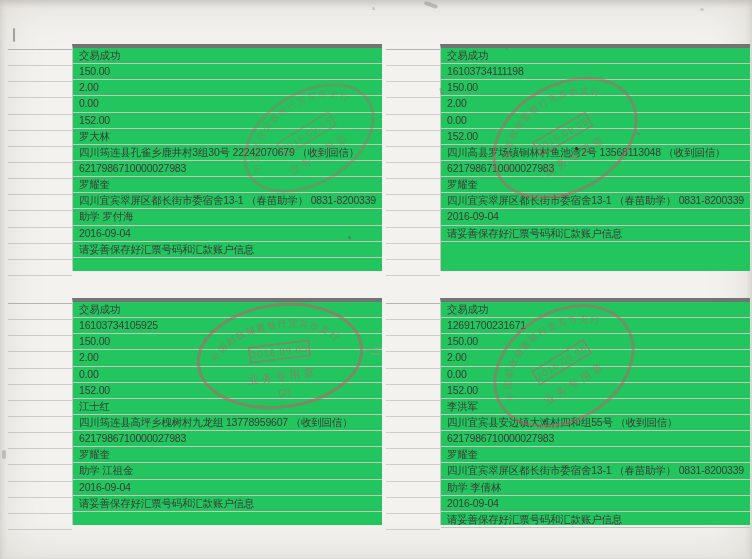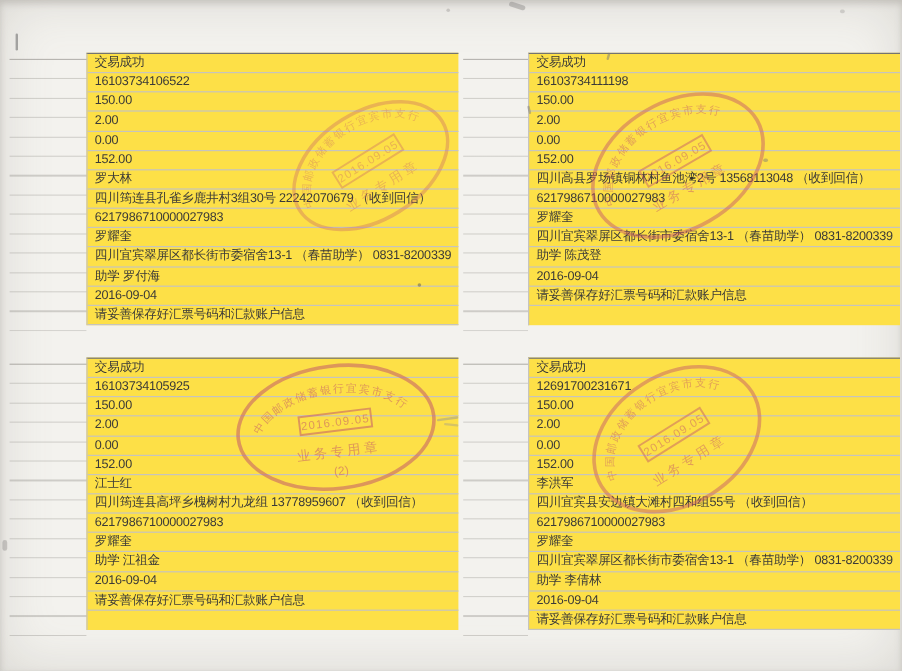--- a/index.html
+++ b/index.html
@@ -24,23 +24,23 @@
     position:relative; top:5px; height:100%;
     border-top:1px solid rgba(150,148,142,.40);
     background:repeating-linear-gradient(180deg,
       rgba(0,0,0,0) 0px, rgba(0,0,0,0) 15.15px,
       rgba(150,148,142,.40) 15.15px, rgba(150,148,142,.40) 16.15px);
   }
   .tl .lcol,.bl .lcol { width:64px; }
   .tr .lcol,.br .lcol { width:54px; }
   .mcol {
     flex:1;
-    border-top:1px solid #737373;
+    border-top:4px solid #737373;
     border-left:1px solid #c6c4be;
-    background:#fde047;
+    background:#22c55e;
   }
   .rrow {
     height:16.15px; line-height:15.5px;
     border-bottom:1px solid #c6c4be;
     padding-left:6px;
     font-size:10.5px; letter-spacing:-0.2px;
     white-space:nowrap; overflow:visible;
     color:#3b3a38;
   }
   
@@ -60,21 +60,20 @@
 </style>
 </head>
 <body>
 
 <div class="paper"></div>
 
 <div class="receipt tl">
   <div class="lcol"></div>
   <div class="mcol">
     <div class="rrow">交易成功</div>
-    <div class="rrow">16103734106522</div>
     <div class="rrow">150.00</div>
     <div class="rrow">2.00</div>
     <div class="rrow">0.00</div>
     <div class="rrow">152.00</div>
     <div class="rrow">罗大林</div>
     <div class="rrow">四川筠连县孔雀乡鹿井村3组30号  22242070679 （收到回信）</div>
     <div class="rrow">6217986710000027983</div>
     <div class="rrow">罗耀奎</div>
     <div class="rrow">四川宜宾翠屏区都长街市委宿舍13-1 （春苗助学） 0831-8200339</div>
     <div class="rrow">助学 罗付海</div>
@@ -89,21 +88,20 @@
     <div class="rrow">交易成功</div>
     <div class="rrow">16103734111198</div>
     <div class="rrow">150.00</div>
     <div class="rrow">2.00</div>
     <div class="rrow">0.00</div>
     <div class="rrow">152.00</div>
     <div class="rrow">四川高县罗场镇铜林村鱼池湾2号 13568113048 （收到回信）</div>
     <div class="rrow">6217986710000027983</div>
     <div class="rrow">罗耀奎</div>
     <div class="rrow">四川宜宾翠屏区都长街市委宿舍13-1 （春苗助学） 0831-8200339</div>
-    <div class="rrow">助学 陈茂登</div>
     <div class="rrow">2016-09-04</div>
     <div class="rrow">请妥善保存好汇票号码和汇款账户信息</div>
   </div>
 </div>
 
 <div class="receipt bl">
   <div class="lcol"></div>
   <div class="mcol">
     <div class="rrow">交易成功</div>
     <div class="rrow">16103734105925</div>

